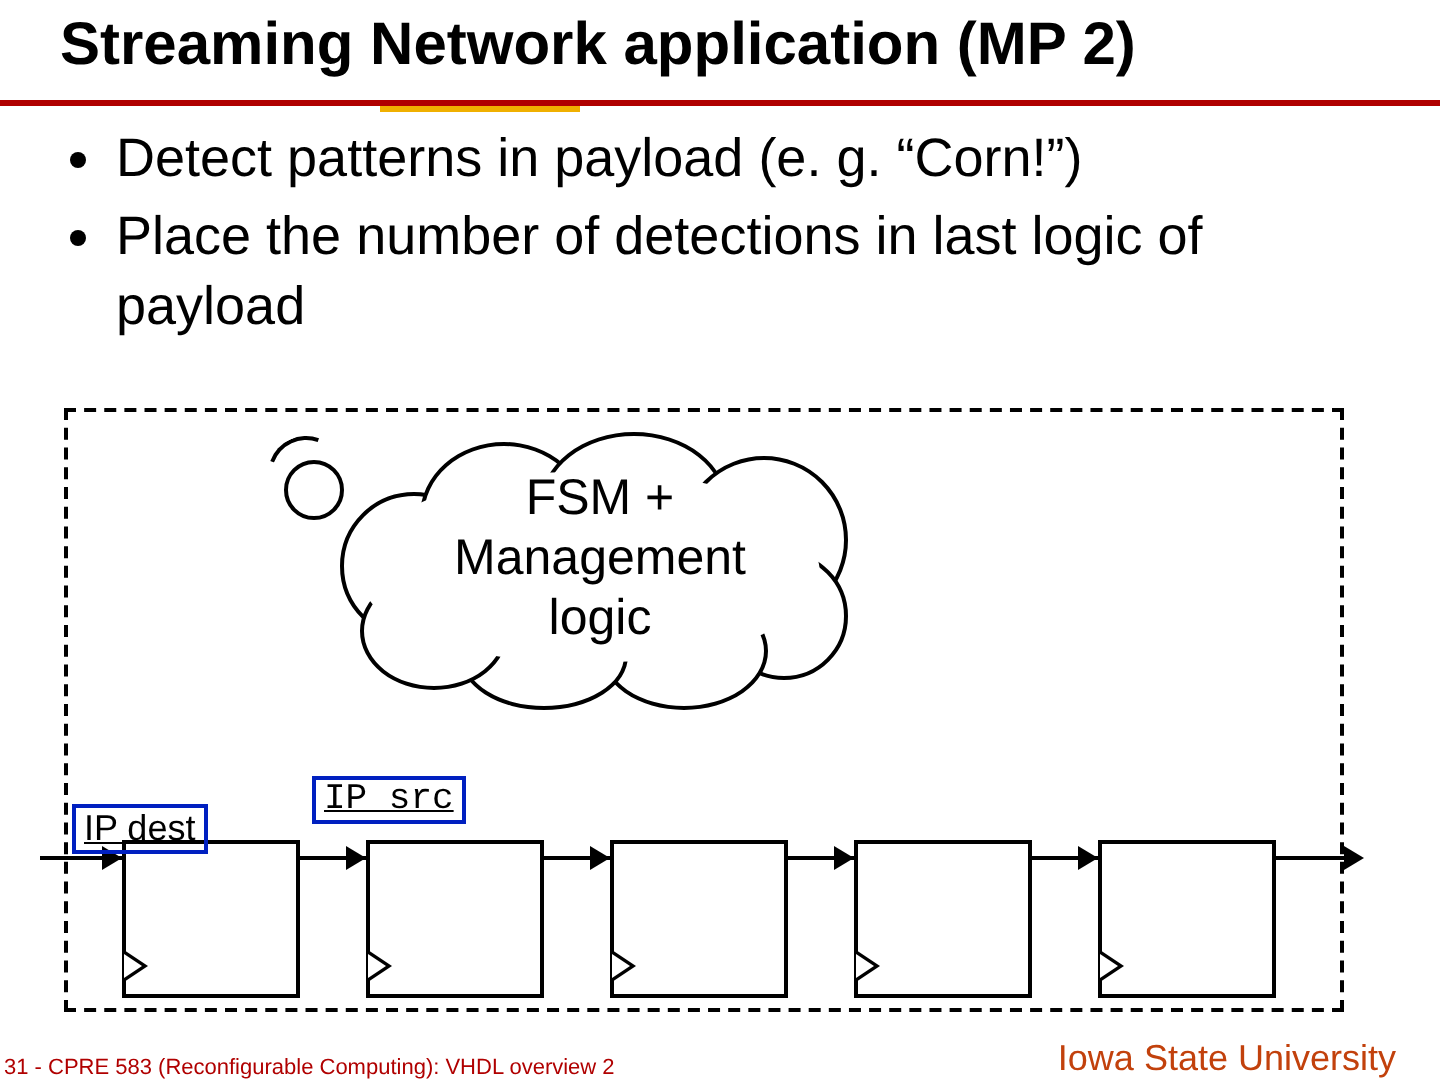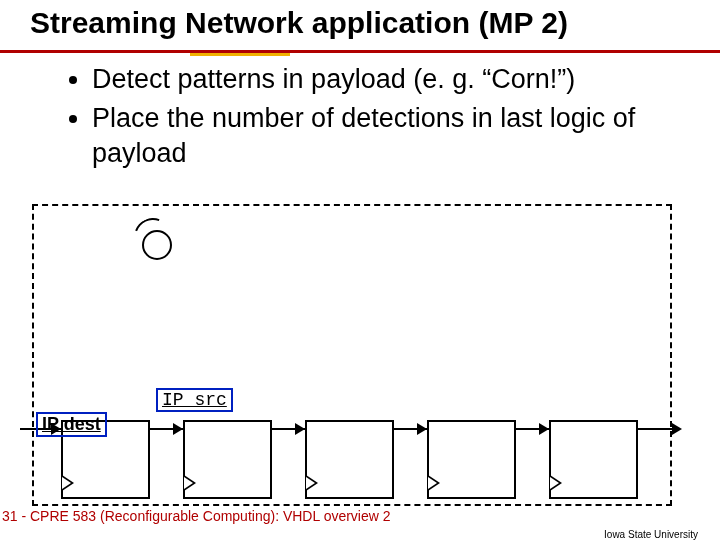--- a/index.html
+++ b/index.html
@@ -49,45 +49,44 @@
     right: 20px;
     font-size: 27px;
     line-height: 1.3;
   }
   .bullets ul {
     margin: 0;
     padding-left: 28px;
   }
   .bullets li {
     margin-bottom: 4px;
-    margin-left: 34px;
   }
   .dashed-box {
     position: absolute;
     left: 32px;
     top: 204px;
     width: 636px;
     height: 298px;
     border: 2px dashed #000;
   }
   .footer-left {
     position: absolute;
     left: 0;
-    bottom: 16px;
-    font-size: 14px;
+    bottom: 0;
+    font-size: 11px;
     color: #b00000;
     background: #fff;
     padding: 0 2px;
   }
   .footer-right {
     position: absolute;
     right: 20px;
     bottom: 0;
-    font-size: 10px;
-    color: #000000;
+    font-size: 18px;
+    color: #c2410c;
     background: #fff;
     padding: 0 2px;
     margin-left: 24px;
   }
   
   .cloud {
     position: absolute;
     left: 160px;
     top: 216px;
     width: 280px;
@@ -192,20 +191,37 @@
 
   <div class="bullets">
     <ul>
       <li>Detect patterns in payload (e. g. “Corn!”)</li>
       <li>Place the number of detections in last logic of payload</li>
     </ul>
   </div>
 
   <div class="dashed-box"></div>
 
+  <div class="cloud">
+
+    <div class="cloud-bubble" style="left:10px;  top:30px; width:70px; height:70px;"></div>
+    <div class="cloud-bubble" style="left:50px;  top:5px;  width:80px; height:70px;"></div>
+    <div class="cloud-bubble" style="left:110px; top:0px;  width:90px; height:70px;"></div>
+    <div class="cloud-bubble" style="left:180px; top:12px; width:80px; height:80px;"></div>
+    <div class="cloud-bubble" style="left:200px; top:60px; width:60px; height:60px;"></div>
+    <div class="cloud-bubble" style="left:140px; top:80px; width:80px; height:55px;"></div>
+    <div class="cloud-bubble" style="left:70px;  top:85px; width:80px; height:50px;"></div>
+    <div class="cloud-bubble" style="left:20px;  top:70px; width:70px; height:55px;"></div>
+    <div class="cloud-body"></div>
+    <div class="cloud-text">
+      <div>FSM +</div>
+      <div>Management</div>
+      <div>logic</div>
+    </div>
+  </div>
 
   <div class="small-circle" style="left:142px; top:230px; width:26px; height:26px;"></div>
   <div class="arc" style="left:134px; top:218px; width:34px; height:34px; transform:rotate(-25deg);"></div>
 
   <div class="reg" style="left:61px;  top:420px;">
       <div class="clk"></div>
     </div>
   <div class="reg" style="left:183px; top:420px;">
       <div class="clk"></div>
     </div>
@@ -230,18 +246,18 @@
 
   <div class="wire" style="left:392px; top:428px; width:35px;"></div>
   <div class="arrowhead" style="left:417px; top:423px;"></div>
 
   <div class="wire" style="left:514px; top:428px; width:35px;"></div>
   <div class="arrowhead" style="left:539px; top:423px;"></div>
 
   <div class="wire" style="left:636px; top:428px; width:40px;"></div>
   <div class="arrowhead" style="left:672px; top:423px;"></div>
 
-  <div class="label-box" style="left:36px; top:412px;font-weight:bold;">IP dest</div>
+  <div class="label-box" style="left:36px; top:402px;">IP dest</div>
   <div class="label-box" style="left:156px; top:388px;font-family:Liberation Mono, monospace;">IP src</div>
 
   <div class="footer-left">31 - CPRE 583 (Reconfigurable Computing): VHDL overview 2</div>
   <div class="footer-right">Iowa State University</div>
 </div>
 
 </body></html>

